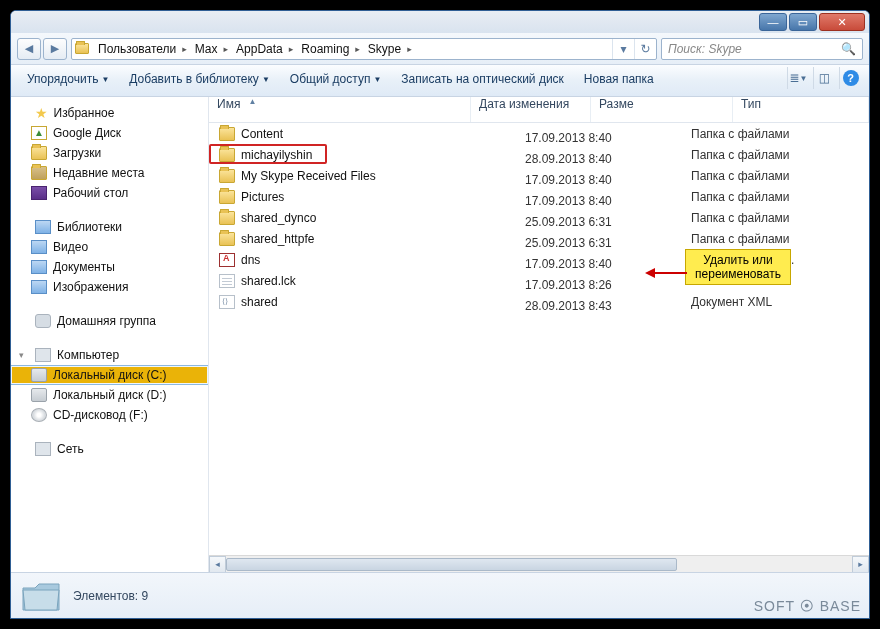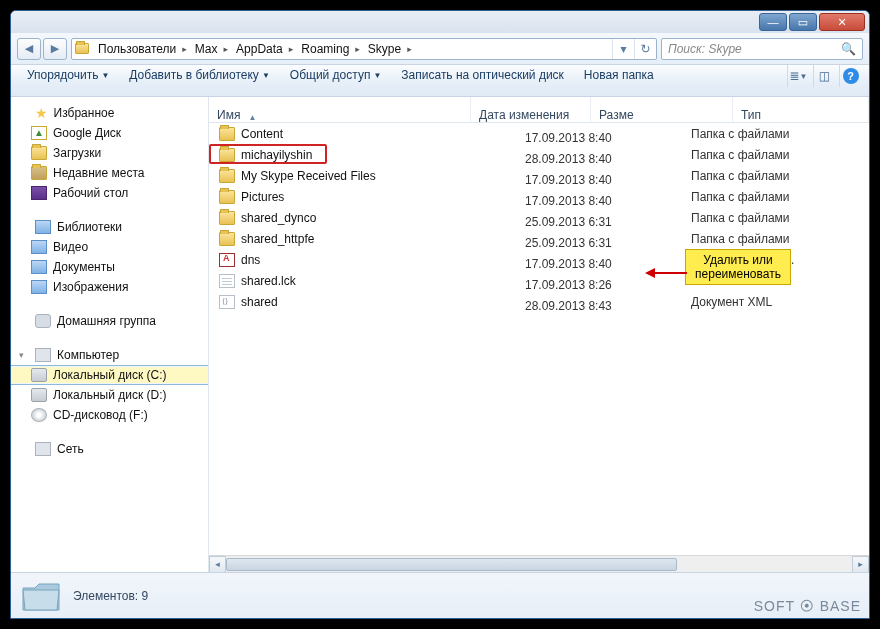--- a/index.html
+++ b/index.html
@@ -35,47 +35,47 @@
   .crumb:after { content:"▸"; font-size:9px; color:#555; margin-left:6px;}
   .addr .tail { flex:1; }
   .addr .refresh, .addr .drop { width:22px; text-align:center; color:#5a7a9f;
     border-left:1px solid #dbe4ee; height:100%; display:flex; align-items:center; justify-content:center;}
   .search { width:202px; height:22px; border:1px solid #9cb3cd; background:#fff;
     display:flex; align-items:center; font-size:12px; color:#888; font-style:italic;
     padding:0 6px; border-radius:2px; justify-content:space-between;}
 
   
   .toolbar { height: 32px; background: linear-gradient(#fbfdff,#e8f0f8,#dfeaf6);
-    border-bottom:1px solid #c8d4e3; display:flex; align-items:flex-start;
-    font-size:12px; color:#1b3d63; padding:0 8px; gap:4px;}
+    border-bottom:1px solid #c8d4e3; display:flex; align-items:flex-end;
+    font-size:12px; color:#1b3d63; padding:7px 8px; gap:4px;}
   .tbtn { padding: 3px 8px; display:flex; align-items:center; gap:3px; border-radius:2px;}
   .tbtn .dd { font-size:8px; }
   .tspacer { flex:1; }
   .ticon { width:22px; height:22px; display:flex; align-items:center; justify-content:center;
     border-left:1px solid #cfdae6; color:#4a6e94;}
   .help { color:#fff; background:#2e8be6; width:16px; height:16px; border-radius:50%;
     display:flex; align-items:center; justify-content:center; font-size:11px; font-weight:bold;}
 
   
   .body { flex:1; display:flex; overflow:hidden; }
   .sidebar { width: 198px; background:#fff; border-right:1px solid #e0e6ee;
     font-size:12px; color:#111; padding: 6px 0; overflow-y:auto;}
   .sgroup { margin-bottom: 14px; }
   .sitem { display:flex; align-items:center; gap:6px; height:20px; padding:0 8px 0 20px;}
   .sitem.head { padding-left: 8px; }
   .sitem.head .tri { font-size:9px; color:#888; width:10px;}
-  .sitem.selected { background:#fef9c3; border:1px solid #8cb8e0; border-left:none;
+  .sitem.selected { background:#eab308; border:1px solid #8cb8e0; border-left:none;
     border-right:none; padding-top:0; padding-bottom:0; box-shadow: inset 0 0 0 1px #eef6fd;}
   .sicon { width:16px; height:14px; display:inline-block; }
 
   .content { flex:1; display:flex; flex-direction:column; position:relative;}
   .cols { height:26px; border-bottom:1px solid #e0e6ee; display:flex;
     align-items:center; font-size:12px; color:#33475f; }
   .col { border-right:1px solid #e8eef4; padding:0 8px; height:100%;
-    display:flex; align-items:flex-end; gap:8px;}
+    display:flex; align-items:flex-start; gap:8px;}
   .col.name { width:262px; } .col.date { width:120px; } .col.type { width:136px;} .col.size{flex:1;}
   .col .sort { font-size:8px; color:#6080a2; }
 
   .files { flex:1; overflow:auto; }
   .row { display:flex; align-items:center; height:21px; font-size:12px; color:#111;gap:46px;}
   .row.sel { position:relative; }
   .row.sel .selbox { position:absolute; left:0; top:0; width:118px; height:20px;
     border:2px solid #d02424; border-radius:2px;}
   .cell.name { width:262px; padding-left:10px; display:flex; align-items:center; gap:6px;}
   .cell.date { width:120px; color:#333; padding-left:8px;margin-top:8px;}

